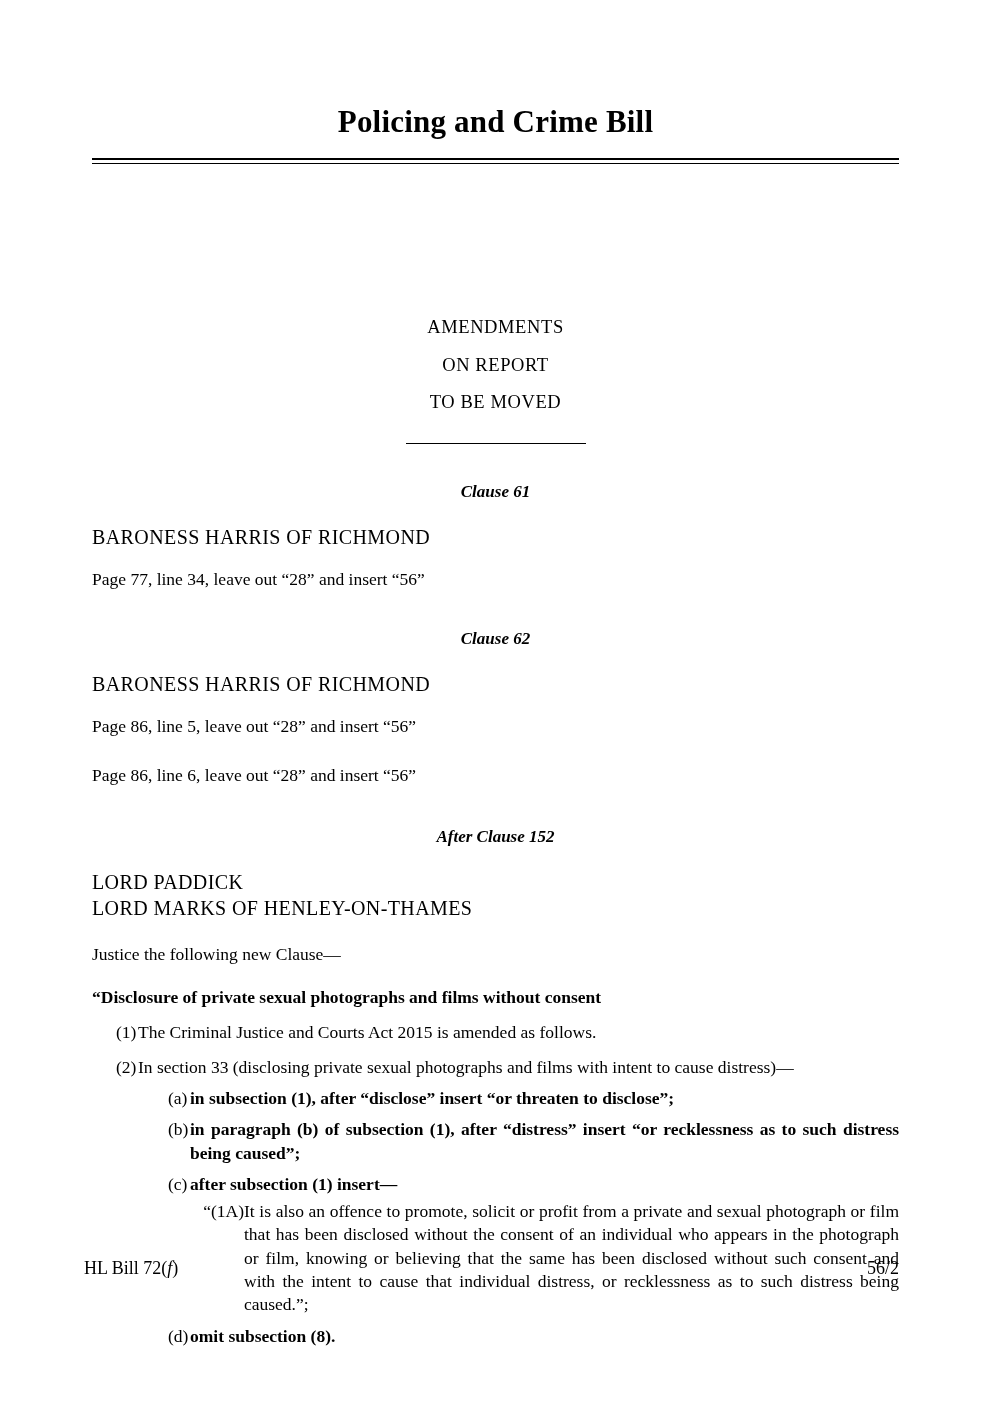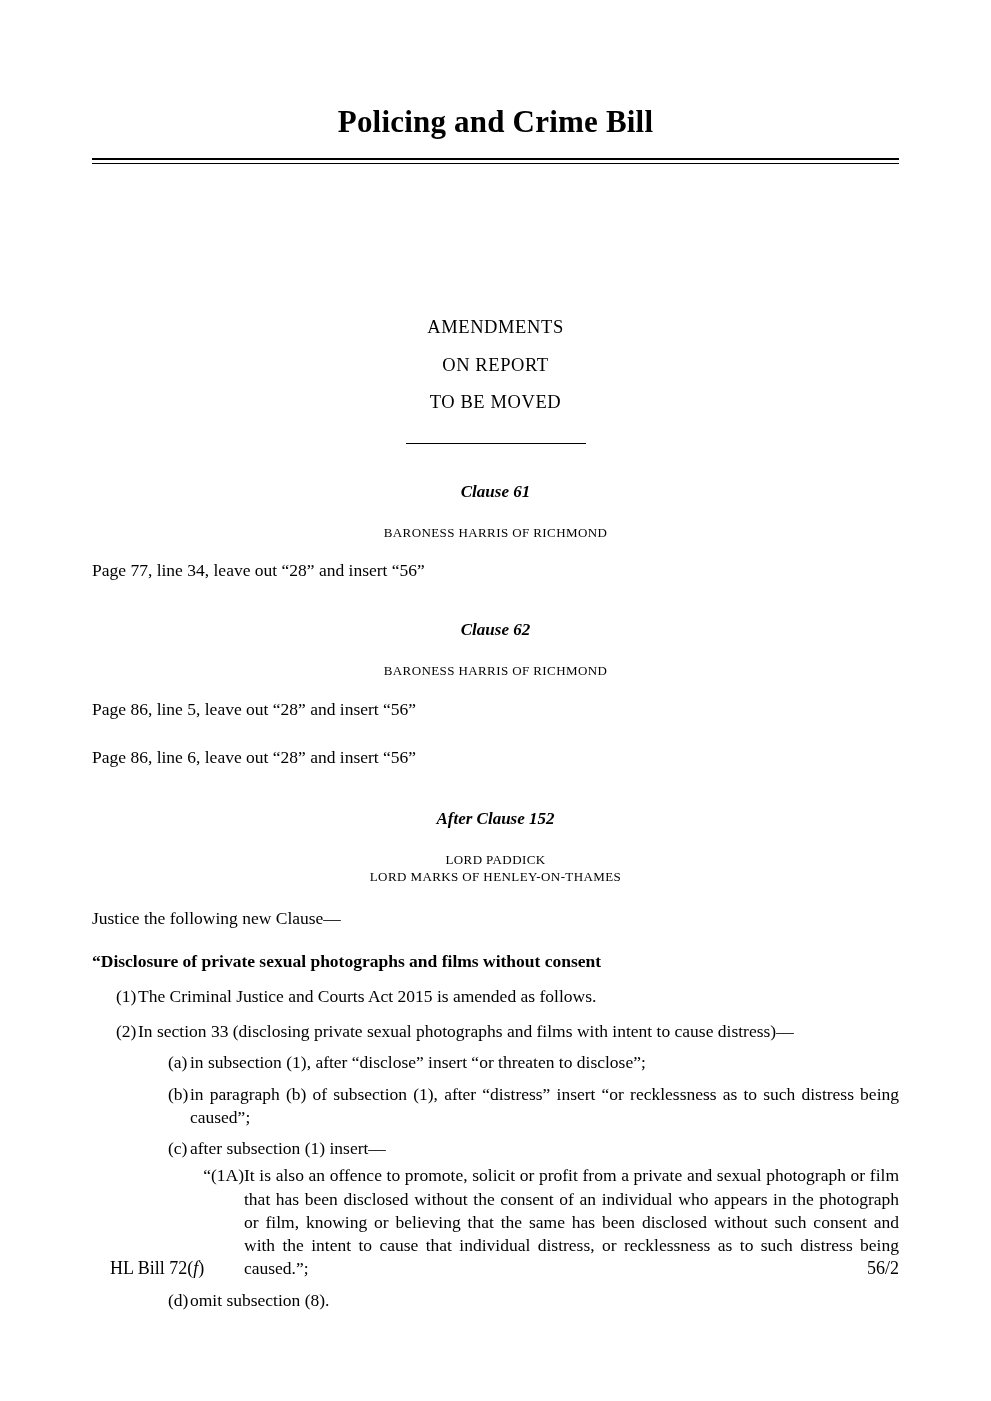--- a/index.html
+++ b/index.html
@@ -68,22 +68,22 @@
   .clause-head {
     text-align: center;
     font-size: 17px;
     font-weight: bold;
     margin-top: 38px;
     font-style: italic;
   }
   .clause-head.after-clause { margin-top: 40px; }
 
   .member {
-    text-align: center;
-    font-size: 13px;
+    text-align: left;
+    font-size: 20px;
     letter-spacing: 0.4px;
     margin-top: 23px;
     line-height: 1.28;
   }
 
   .amendment-line {
     font-size: 17.5px;
     margin-top: 18px;
     text-align: left;
     line-height: 1.3;
@@ -130,20 +130,21 @@
   .para .num {
     width: 98px;
     flex: 0 0 98px;
     text-align: left;
     padding-left: 76px;
     box-sizing: border-box;
   }
   .para .body {
     flex: 1;
     text-align: justify;
+    font-weight: bold;
   }
 
   .quoted {
     display: flex;
     margin-top: 4px;
     font-size: 17.5px;
     line-height: 1.33;
   }
   .quoted .num {
     width: 152px;
@@ -153,21 +154,21 @@
     box-sizing: border-box;
   }
   .quoted .body {
     flex: 1;
     text-align: justify;
   }
 
   
   .footer {
     position: absolute;
-    left: 110px;
+    left: 84px;
     right: 92px;
     top: 1258px;
     display: flex;
     justify-content: space-between;
     font-size: 18px;
   }
   .footer .italic-f { font-style: italic; }
 </style>
 </head>
 <body>

